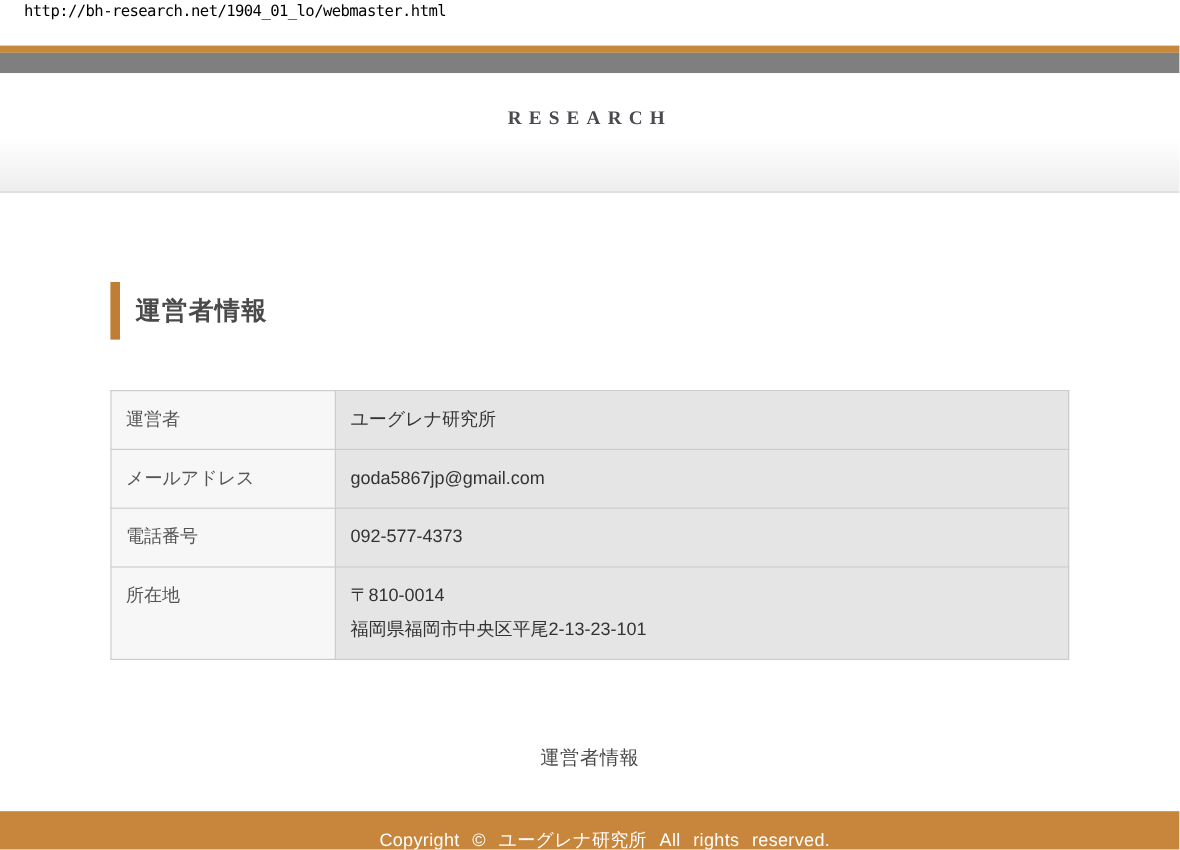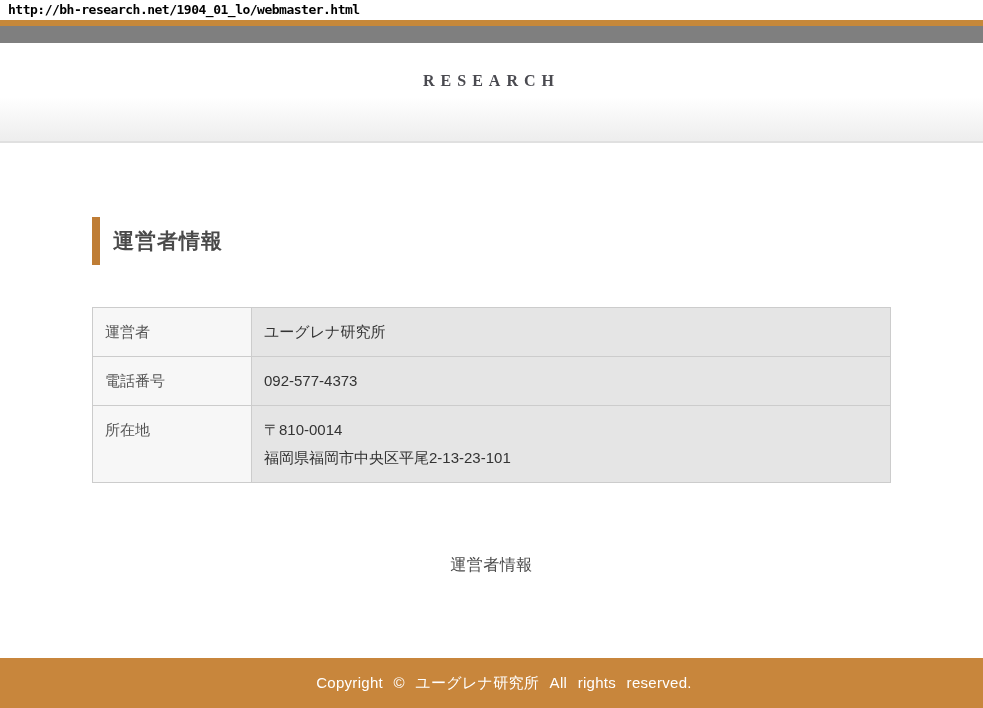--- a/index.html
+++ b/index.html
@@ -5,30 +5,29 @@
   * { margin: 0; padding: 0; box-sizing: border-box; }
   html, body {
     width: 983px; height: 708px;
     overflow: hidden;
     background: #ffffff;
     font-family: "Liberation Sans", "DejaVu Sans", sans-serif;
   }
 
   
   .url-bar {
-    height: 20px;
+    height: 38px;
     background: #ffffff;
     font-family: "DejaVu Sans Mono", monospace;
     font-size: 13px;
     letter-spacing: -0.5px;
     line-height: 19px;
     color: #000000;
-    padding-left: 8px;
+    padding-left: 20px;
     white-space: nowrap;
-    font-weight: bold;
   }
   .accent-strip { height: 6px; background: #c6883a; }
   .gray-bar     { height: 17px; background: #7f7f7f; }
 
   
   .site-header {
     height: 100px;
     background: linear-gradient(to bottom, #ffffff 0%, #ffffff 55%, #eeeeee 98%);
     border-bottom: 2px solid #e0e0e0;
     text-align: center;
@@ -75,21 +74,21 @@
     border-collapse: collapse;
     font-size: 15px;
   }
   .info-table td {
     border: 1px solid #cccccc;
     padding: 10px 12px;
     line-height: 28px;
     vertical-align: top;
   }
   .info-table td.label-cell {
-    width: 159px;
+    width: 187px;
     background: #f7f7f7;
     color: #555555;
   }
   .info-table td.value-cell { color: #333333; background: #e5e5e5; }
 
   .footer-nav {
     margin-top: 72px;
     text-align: center;
   }
   .footer-nav-link {
@@ -132,20 +131,24 @@
 
     <h1 class="page-heading">運営者情報</h1>
 
     <table class="info-table">
       <tbody>
         <tr>
           <td class="label-cell">運営者</td>
           <td class="value-cell">ユーグレナ研究所</td>
         </tr>
         <tr>
+          <td class="label-cell">メールアドレス</td>
+          <td class="value-cell">goda5867jp@gmail.com</td>
+        </tr>
+        <tr>
           <td class="label-cell">電話番号</td>
           <td class="value-cell">092-577-4373</td>
         </tr>
         <tr>
           <td class="label-cell">所在地</td>
           <td class="value-cell">
             <div>〒810-0014</div>
             <div>福岡県福岡市中央区平尾2-13-23-101</div>
           </td>
         </tr>

